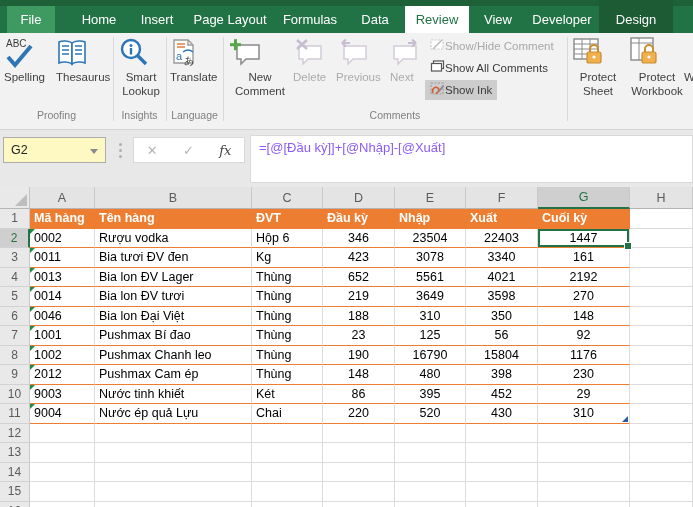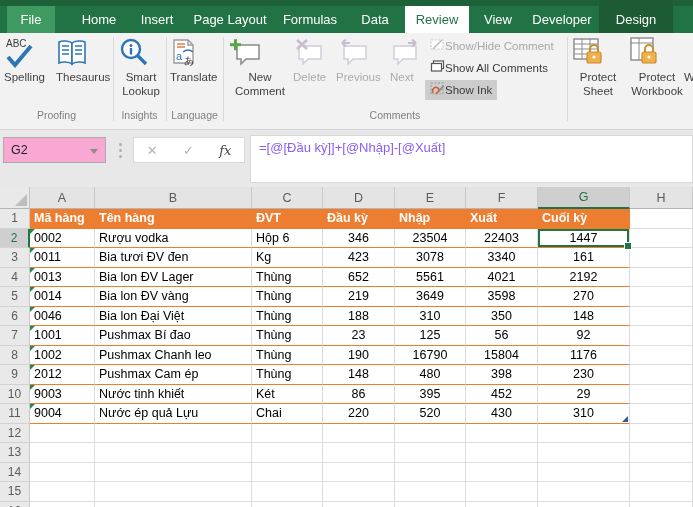--- a/index.html
+++ b/index.html
@@ -25,21 +25,21 @@
             font-size:11.5px; color:#3F3F3F; text-align:center; line-height:1.2; cursor:default; }
   .bigbtn .bicon { height:36px; display:flex; align-items:center; justify-content:center; }
   .bigbtn.disabled { color:#ABABAB; }
   .smallbtn { position:absolute; display:flex; align-items:center; font-size:11.5px;
               color:#3B3B3B; padding:2px 5px; white-space:nowrap; cursor:default; }
   .smallbtn.disabled { color:#A8A8A8; }
   .smallbtn.pressed { background:#CDCDCD; }
 
   
   .fbar { position:absolute; left:0; top:130px; width:693px; height:57px; background:#E8E8E8; }
-  .namebox { position:absolute; left:3px; top:7px; width:103px; height:26px; background:#f9a8d4;
+  .namebox { position:absolute; left:3px; top:7px; width:103px; height:26px; background:#fef9c3;
              border:1px solid #ACACAC; display:flex; align-items:center; font-size:12.5px; color:#222;
              padding-left:7px; }
   .nb-arrow { position:absolute; right:7px; top:11px; width:0; height:0;
               border-left:4px solid transparent; border-right:4px solid transparent;
               border-top:5px solid #8A8A8A; }
   .fdots { position:absolute; left:119px; top:8px; width:3px; height:24px; display:flex;
            flex-direction:column; justify-content:center; gap:3px; }
   .fdots i { width:3px; height:3px; border-radius:50%; background:#AFAFAF; }
   .fbtns { position:absolute; left:133px; top:7px; width:112px; height:26px; background:#fff;
            border:1px solid #D9D9D9; display:flex; align-items:center; justify-content:space-around;
@@ -309,21 +309,21 @@
       <div class="cell td txt err">0013</div>
       <div class="cell td txt">Bia lon ĐV Lager</div>
       <div class="cell td txt">Thùng</div>
       <div class="cell td num">652</div>
       <div class="cell td num">5561</div>
       <div class="cell td num">4021</div>
       <div class="cell td num">2192</div>
       <div class="cell"></div>
       <div class="rowhdr">5</div>
       <div class="cell td txt err">0014</div>
-      <div class="cell td txt">Bia lon ĐV vàng</div>
+      <div class="cell td txt">Bia lon ĐV tươi</div>
       <div class="cell td txt">Thùng</div>
       <div class="cell td num">219</div>
       <div class="cell td num">3649</div>
       <div class="cell td num">3598</div>
       <div class="cell td num">270</div>
       <div class="cell"></div>
       <div class="rowhdr">6</div>
       <div class="cell td txt err">0046</div>
       <div class="cell td txt">Bia lon Đại Việt</div>
       <div class="cell td txt">Thùng</div>

